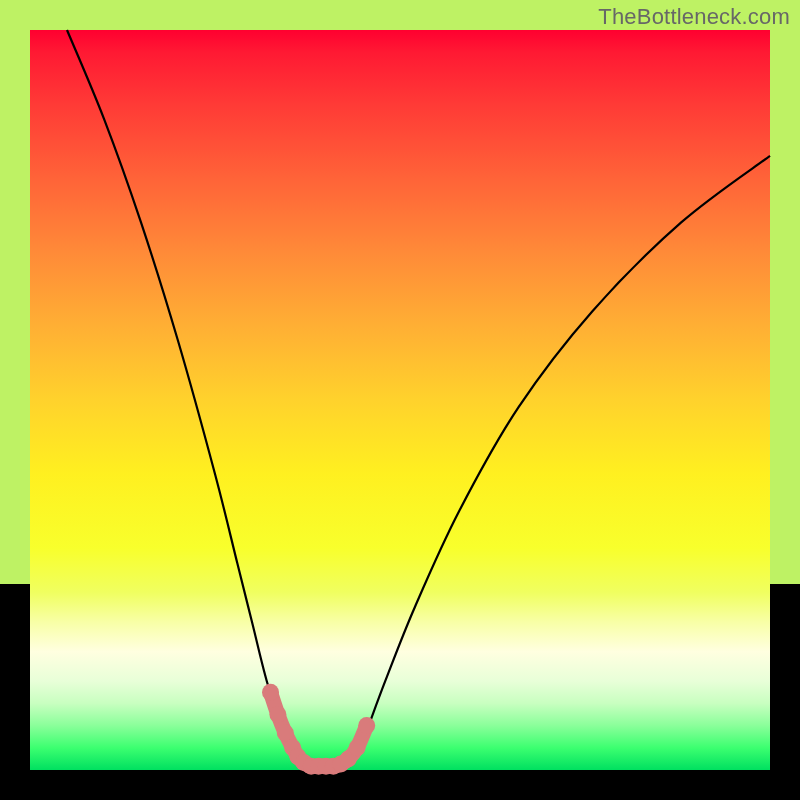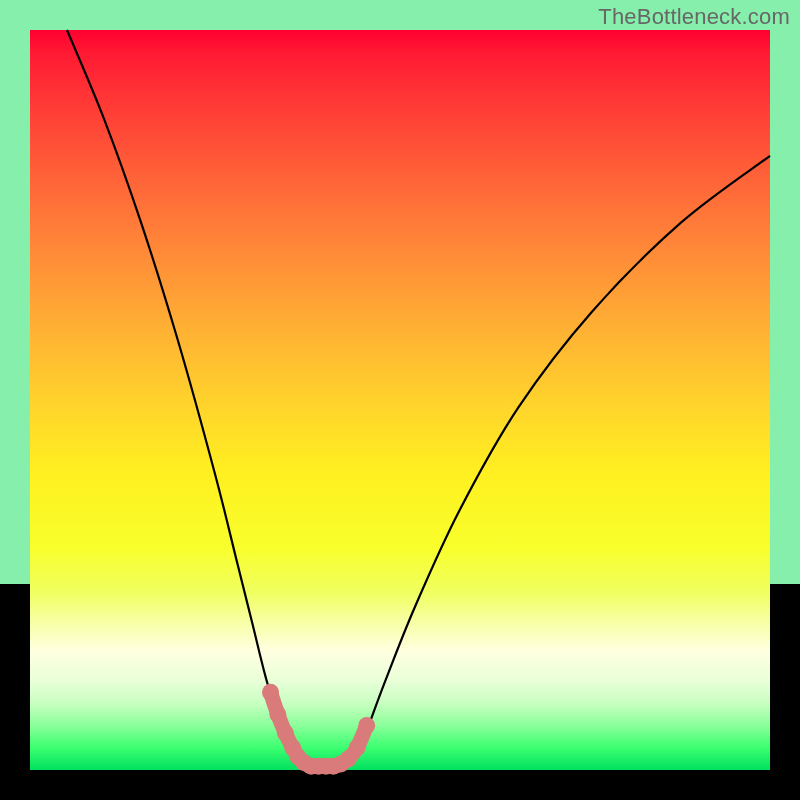--- a/index.html
+++ b/index.html
@@ -1,16 +1,16 @@
 <!DOCTYPE html>
 <html><head>
 <meta charset="utf-8">
 <style>
   html,body{margin:0;padding:0;width:800px;height:800px;background:#000;overflow:hidden;font-family:Arial,Helvetica,sans-serif}
-  .frame{position:absolute;left:0;top:0;width:800px;height:584px;background:#86efac}
+  .frame{position:absolute;left:0;top:0;width:800px;height:584px;background:#bef264}
   .plot{position:absolute;left:30px;top:30px;width:740px;height:740px;
         background:linear-gradient(to bottom,
           #ff0030 0%,
           #ff1933 3%,
           #ff3a36 10%,
           #ff6338 20%,
           #ff8a38 30%,
           #ffaf34 40%,
           #ffd22c 50%,
           #fff020 60%,

